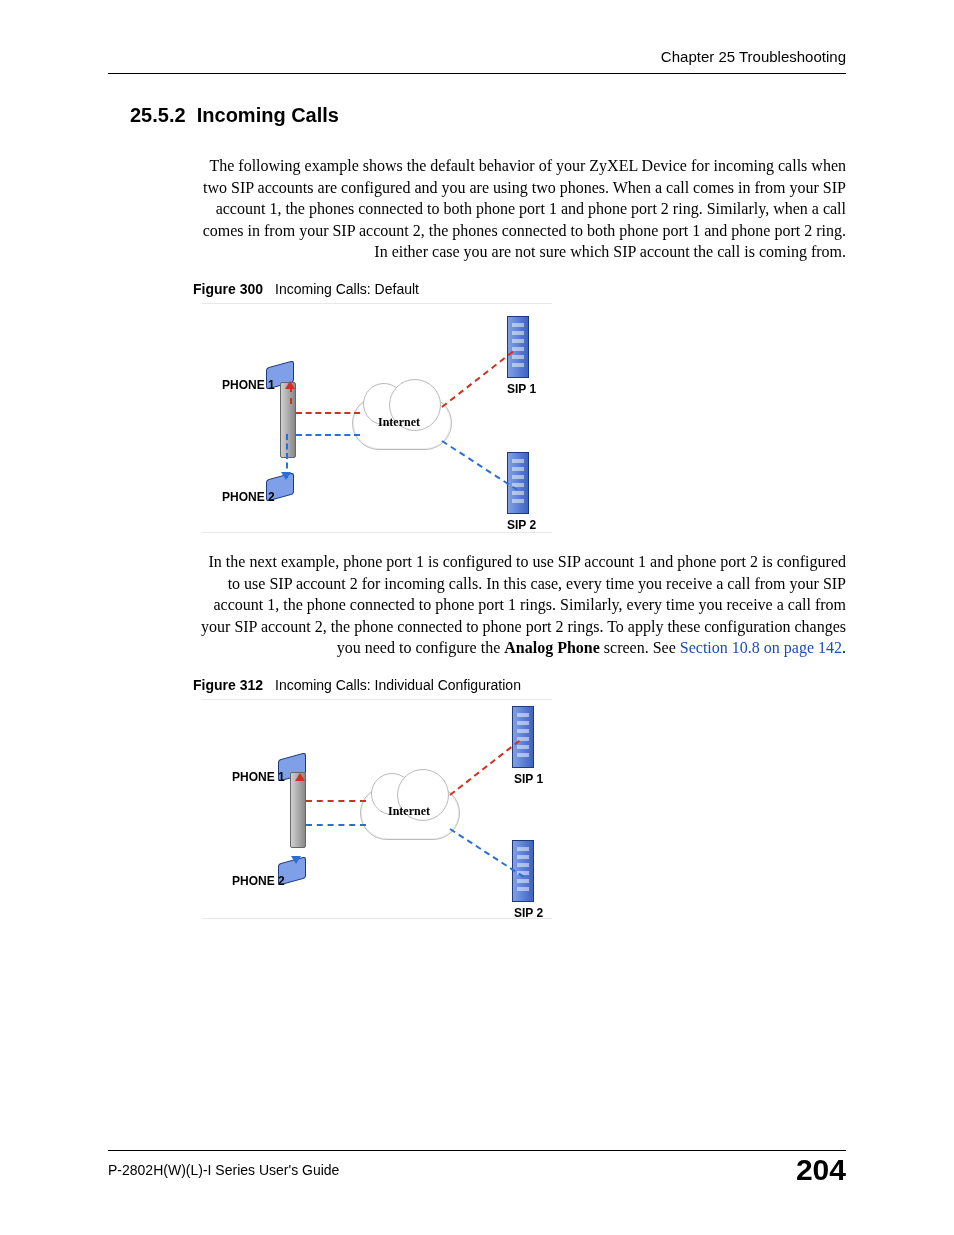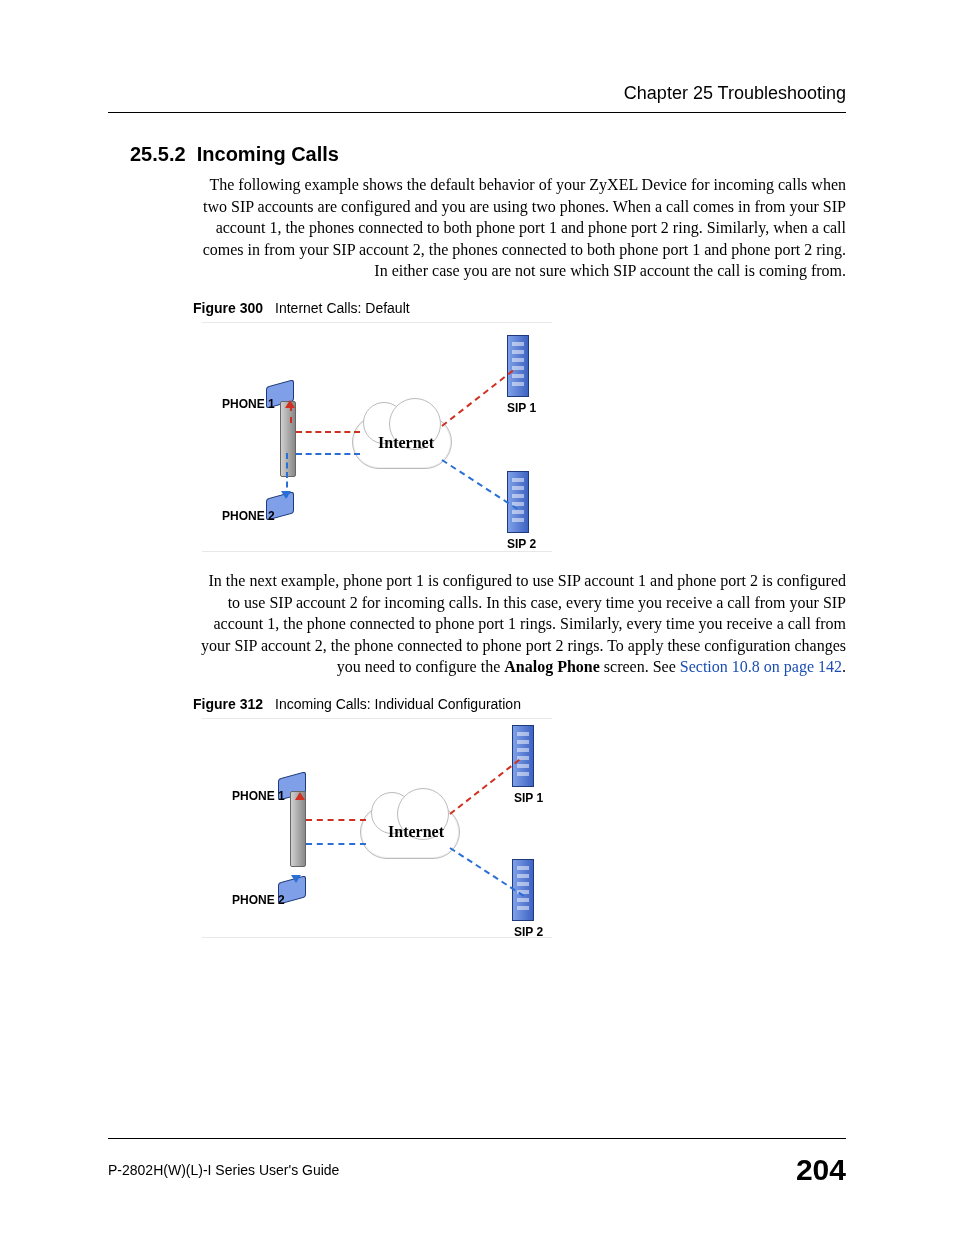--- a/index.html
+++ b/index.html
@@ -6,32 +6,31 @@
     body {
       width: 954px;
       height: 1235px;
       background: #fff;
       font-family: "Times New Roman", Times, serif;
       position: relative;
       padding: 48px 108px 40px 108px;
     }
     .header {
       text-align: right;
-      font-size: 18px;
+      font-size: 15px;
       padding-bottom: 8px;
       border-bottom: 1.5px solid #000;
       margin-bottom: 30px;
       font-family: Arial, Helvetica, sans-serif;
-      margin-top: 35px;
     }
     .section-heading {
       font-family: Arial, Helvetica, sans-serif;
       font-weight: bold;
       font-size: 20px;
-      margin-bottom: 8px;
+      margin-bottom: 28px;
       margin-left: 22px;
     }
     .body-para {
       font-size: 16px;
       line-height: 1.35;
       margin-left: 85px;
       margin-bottom: 18px;
       text-align: right;
     }
     .fig-caption {
@@ -99,59 +98,59 @@
     }
     .cloud::before,.cloud::after{
       content:"";position:absolute;background:#fff;border:1px solid #bbb;border-radius:50%;
     }
     .cloud::before{width:40px;height:40px;top:-14px;left:10px;}
     .cloud::after{width:50px;height:50px;top:-18px;right:10px;}
     .cloud-label {
       position:absolute;
       font-family: "Times New Roman", serif;
       font-weight:bold;
-      font-size:16px;
+      font-size:12px;
       z-index:5;
     }
     .line-red-dash {
       position:absolute;border-top:2px dashed #d03020;transform-origin:left center;
     }
     .line-blue-dash {
       position:absolute;border-top:2px dashed #2a6fd4;transform-origin:left center;
     }
     .arrow-red { position:absolute;width:0;height:0;border:5px solid transparent;border-bottom:8px solid #d03020;}
     .arrow-blue{ position:absolute;width:0;height:0;border:5px solid transparent;border-bottom:8px solid #2a6fd4;}
     .bold { font-weight: bold; font-family: "Times New Roman", serif;}
     .link { color: #1a4db3; }
     .footer {
       position: absolute;
       left: 108px; right: 108px; bottom: 48px;
       border-top: 1.5px solid #000;
-      padding-top: 14px;
+      padding-top: 2px;
       display:flex;justify-content:space-between;align-items:center;
       font-family: Arial, Helvetica, sans-serif;
     }
     .footer .guide { font-size: 14px; }
     .footer .pagenum { font-size: 30px; font-weight: bold; }
   </style>
 </head>
 <body>
 
 <div class="header">
   <span>Chapter 25 Troubleshooting</span>
 </div>
 
 <h2 class="section-heading">
   <span>25.5.2</span>&nbsp;&nbsp;<span>Incoming Calls</span>
 </h2>
 
 <p class="body-para">The following example shows the default behavior of your ZyXEL Device for incoming calls when two SIP accounts are configured and you are using two phones. When a call comes in from your SIP account 1, the phones connected to both phone port 1 and phone port 2 ring. Similarly, when a call comes in from your SIP account 2, the phones connected to both phone port 1 and phone port 2 ring. In either case you are not sure which SIP account the call is coming from.</p>
 
 <div class="fig-caption">
-  <span class="fignum">Figure 300</span><span>Internet Calls: Default</span>
+  <span class="fignum">Figure 300</span><span>Incoming Calls: Default</span>
 </div>
 
 <div class="diagram-box">
   <div class="phone-icon" style="top:60px;left:64px;"></div>
   <div class="dlabel" style="top:74px;left:20px;">PHONE 1</div>
   <div class="phone-icon" style="top:172px;left:64px;"></div>
   <div class="dlabel" style="top:186px;left:20px;">PHONE 2</div>
   <div class="router-box" style="top:78px;left:78px;"></div>
   <div class="cloud" style="top:92px;left:150px;"></div>
   <div class="cloud-label" style="top:111px;left:176px;">Internet</div>

